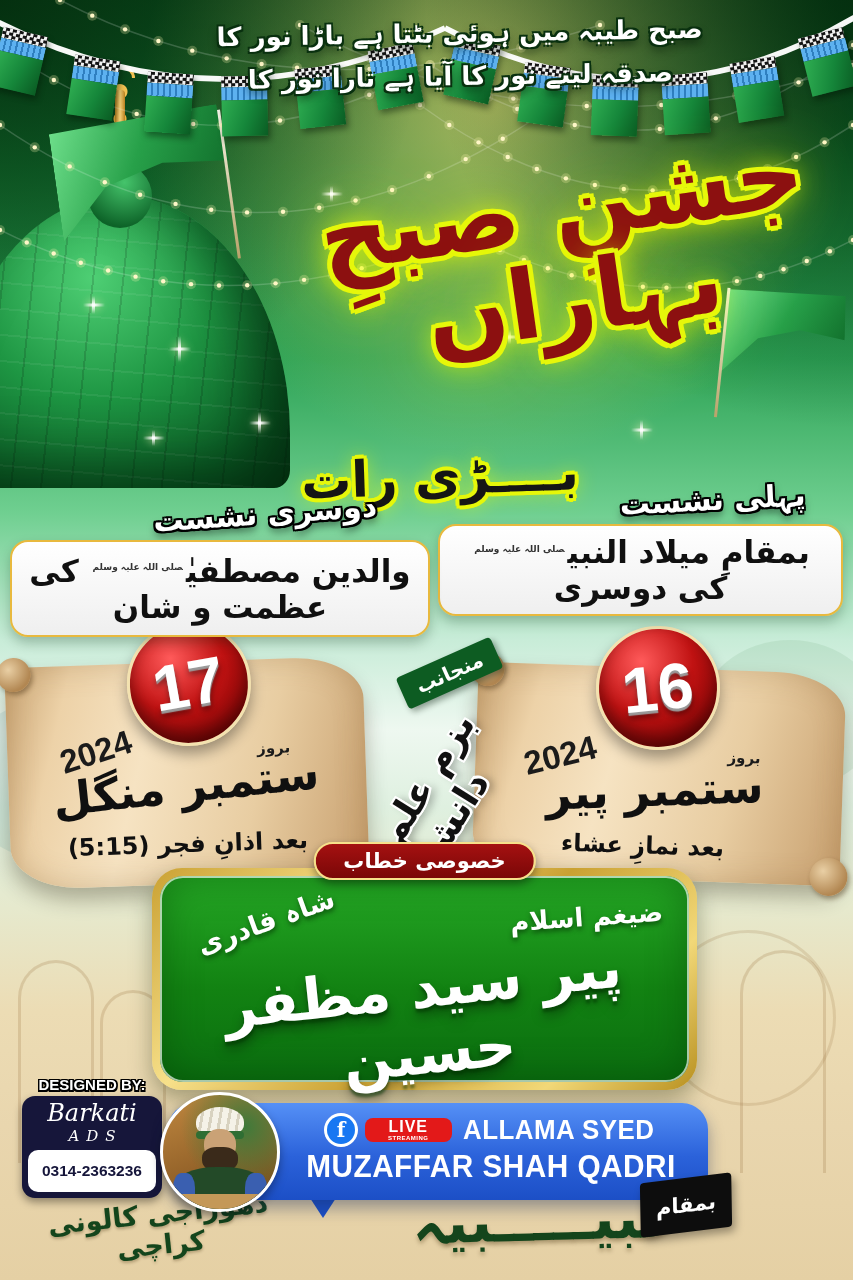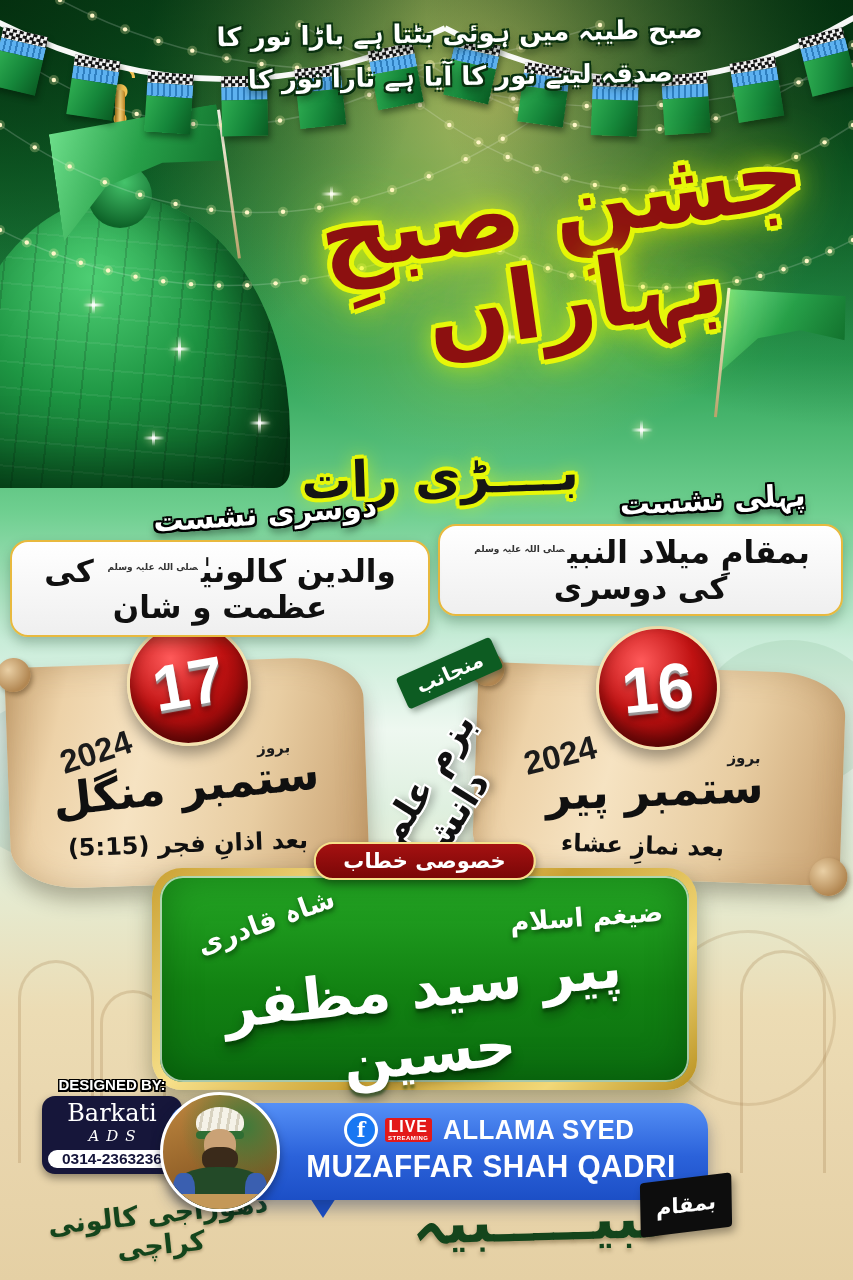--- a/index.html
+++ b/index.html
@@ -143,44 +143,44 @@
     box-shadow:0 4px 8px rgba(0,0,0,.4);}
   .speech-honorific{position:absolute;right:26px;top:26px;font-size:26px;font-weight:bold;color:#fff;
     transform:rotate(-4deg);text-shadow:0 3px 5px rgba(0,40,0,.6);}
   .speech-suffix{position:absolute;left:34px;top:30px;font-size:27px;font-weight:bold;color:#fff;
     transform:rotate(-20deg);text-shadow:0 3px 5px rgba(0,40,0,.6);}
   .speech-name{position:absolute;left:6px;top:78px;width:520px;text-align:center;
     font-size:57px;font-weight:bold;color:#fff;transform:rotate(-6deg);
     text-shadow:0 4px 3px rgba(0,50,0,.55),0 8px 12px rgba(0,0,0,.35);}
 
   
-  .designer{position:absolute;left:22px;top:1076px;width:140px;z-index:6;text-align:center;margin-left:20px;}
+  .designer{position:absolute;left:22px;top:1076px;width:140px;z-index:6;text-align:center;}
   .designer-heading{font-family:"Liberation Sans",sans-serif;font-size:15px;font-weight:bold;color:#fff;
     text-shadow:1.5px 0 0 #000,-1.5px 0 0 #000,0 1.5px 0 #000,0 -1.5px 0 #000,
       1.5px 1.5px 0 #000,-1.5px -1.5px 0 #000,1.5px -1.5px 0 #000,-1.5px 1.5px 0 #000;margin-bottom:3px;}
   .designer-box{background:#16163a;border-radius:13px;padding:5px 6px 6px;box-shadow:0 4px 8px rgba(0,0,0,.4);}
-  .designer-name{font-family:"DejaVu Serif",serif;font-size:24px;color:#fff;line-height:1;}
+  .designer-name{font-family:"DejaVu Serif",serif;font-style:italic;font-size:24px;color:#fff;line-height:1;}
   .designer-sub{font-family:"DejaVu Serif",serif;font-style:italic;font-size:15px;letter-spacing:7px;
     color:#fff;margin:2px 0 5px;padding-left:7px;}
   .designer-phone{background:#fff;border-radius:10px;font-family:"Liberation Sans",sans-serif;
-    font-size:15.5px;font-weight:bold;color:#15153a;padding:0 0;}
+    font-size:15.5px;font-weight:bold;color:#15153a;padding:12px 0;}
 
   
   .live-banner{position:absolute;left:168px;top:1103px;width:540px;height:97px;z-index:6;
     background:linear-gradient(180deg,#5590f6 0%,#2b62da 55%,#1c4fc6 100%);
     border-radius:26px;box-shadow:0 8px 16px rgba(20,40,90,.4);}
   .live-tail{position:absolute;left:310px;top:1198px;z-index:5;width:0;height:0;
     border-left:13px solid transparent;border-right:13px solid transparent;border-top:20px solid #1c4fc6;}
   .live-rows{position:absolute;left:118px;top:10px;width:410px;text-align:center;color:#fff;
     font-family:"Liberation Sans",sans-serif;font-weight:bold;}
   .live-row1{display:flex;align-items:center;justify-content:center;gap:7px;}
   .fb-circle{width:34px;height:34px;border-radius:50%;background:#fff;display:flex;align-items:center;justify-content:center;}
   .fb-f{width:28px;height:28px;border-radius:50%;background:#1877f2;color:#fff;display:flex;
     align-items:center;justify-content:center;font-family:"DejaVu Serif",serif;font-weight:bold;font-size:20px;}
-  .live-badge{background:#e31919;border-radius:3px;padding:1px 3px;line-height:1;text-align:center;}
+  .live-badge{background:#e31919;border-radius:8px;padding:1px 23px;line-height:1;text-align:center;}
   .live-word{font-size:16px;letter-spacing:1px;display:block;}
   .streaming-word{font-size:6px;letter-spacing:.5px;display:block;}
   .live-line1{font-size:27px;letter-spacing:.5px;transform:scaleX(.96);}
   .live-line2{font-size:31px;letter-spacing:.5px;margin-top:2px;transform:scaleX(.96);}
 
   
   .avatar{position:absolute;left:-8px;top:-11px;width:114px;height:114px;border-radius:50%;
     border:3px solid #fff;overflow:hidden;z-index:7;box-shadow:0 5px 10px rgba(0,0,0,.35);
     background:radial-gradient(circle at 72% 28%,#3f7a3a,rgba(63,122,58,0) 55%),
                linear-gradient(160deg,#c08840 0%,#8a5a24 70%,#6d451a 100%);}
@@ -591,21 +591,21 @@
   <div class="session-box ur sb-right" dir="rtl">
     <span>
       <span>بمقامِ میلاد النبی</span><sup class="durood ur">صلی اللہ علیہ وسلم</sup>
       <span>کی دوسری</span>
     </span>
   </div>
 
   <div class="session-header ur sh-left" dir="rtl">دوسری نشست</div>
   <div class="session-box ur sb-left" dir="rtl">
     <span>
-      <span>والدین کالونیٰ</span><sup class="durood ur">صلی اللہ علیہ وسلم</sup>
+      <span>والدین مصطفیٰ</span><sup class="durood ur">صلی اللہ علیہ وسلم</sup>
       <span>کی عظمت و شان</span>
     </span>
   </div>
 
   <div class="scroll scroll-right">
     <div class="day-circle dc-right">
       <span>16</span>
     </div>
     <div class="sc-year" style="left:48px;top:72px;">2024</div>
     <div class="sc-broz ur" dir="rtl" style="left:252px;top:78px;">بروز</div>

